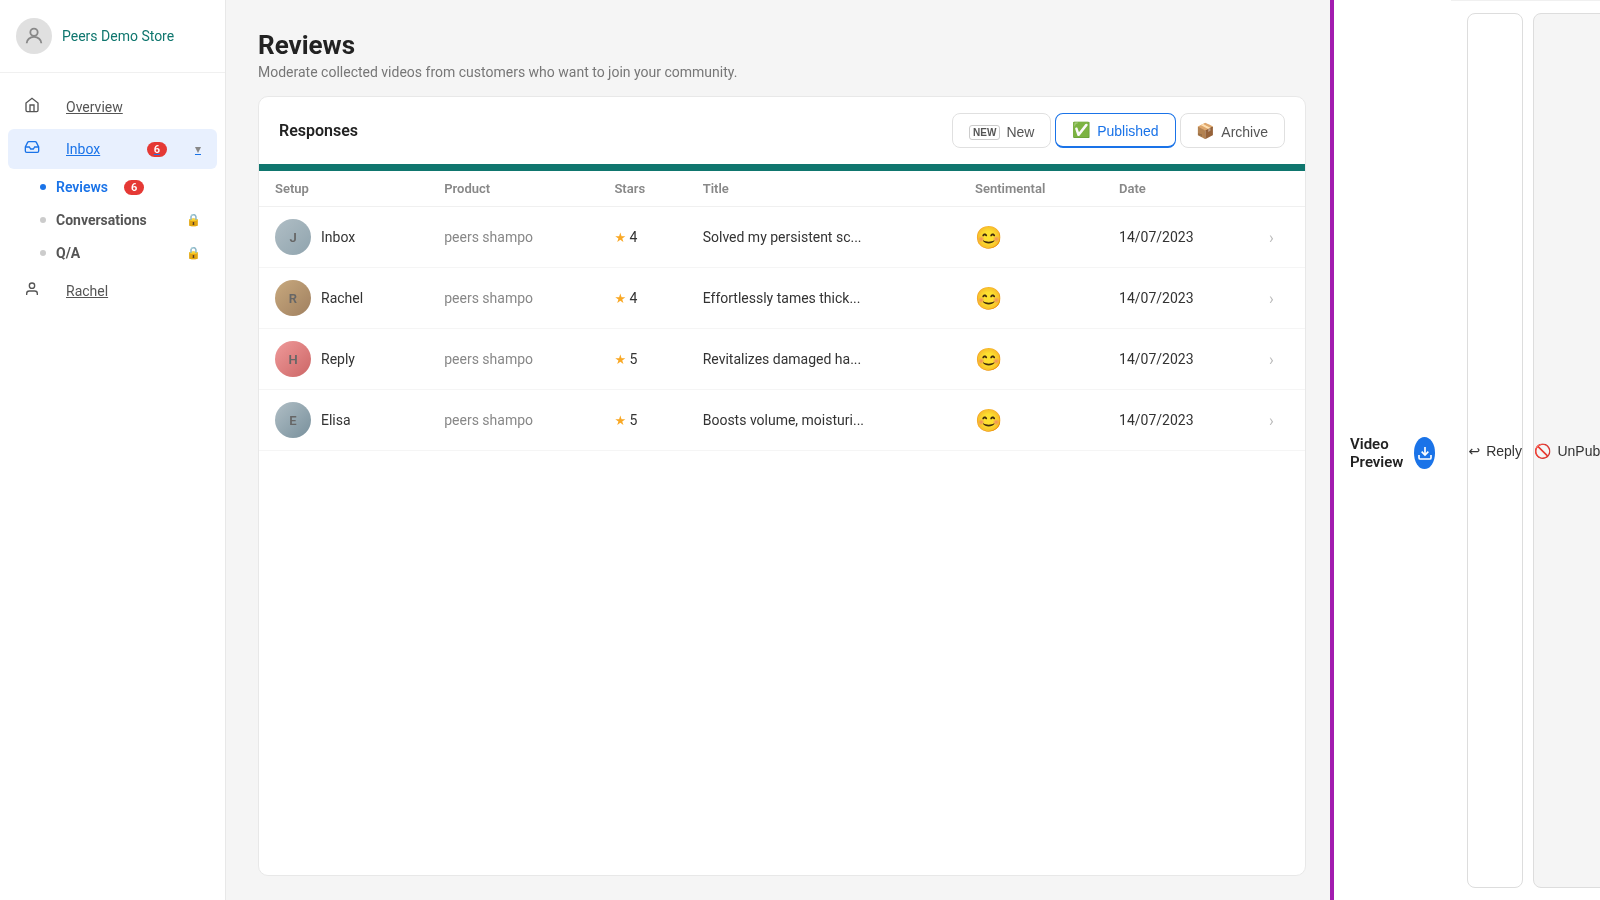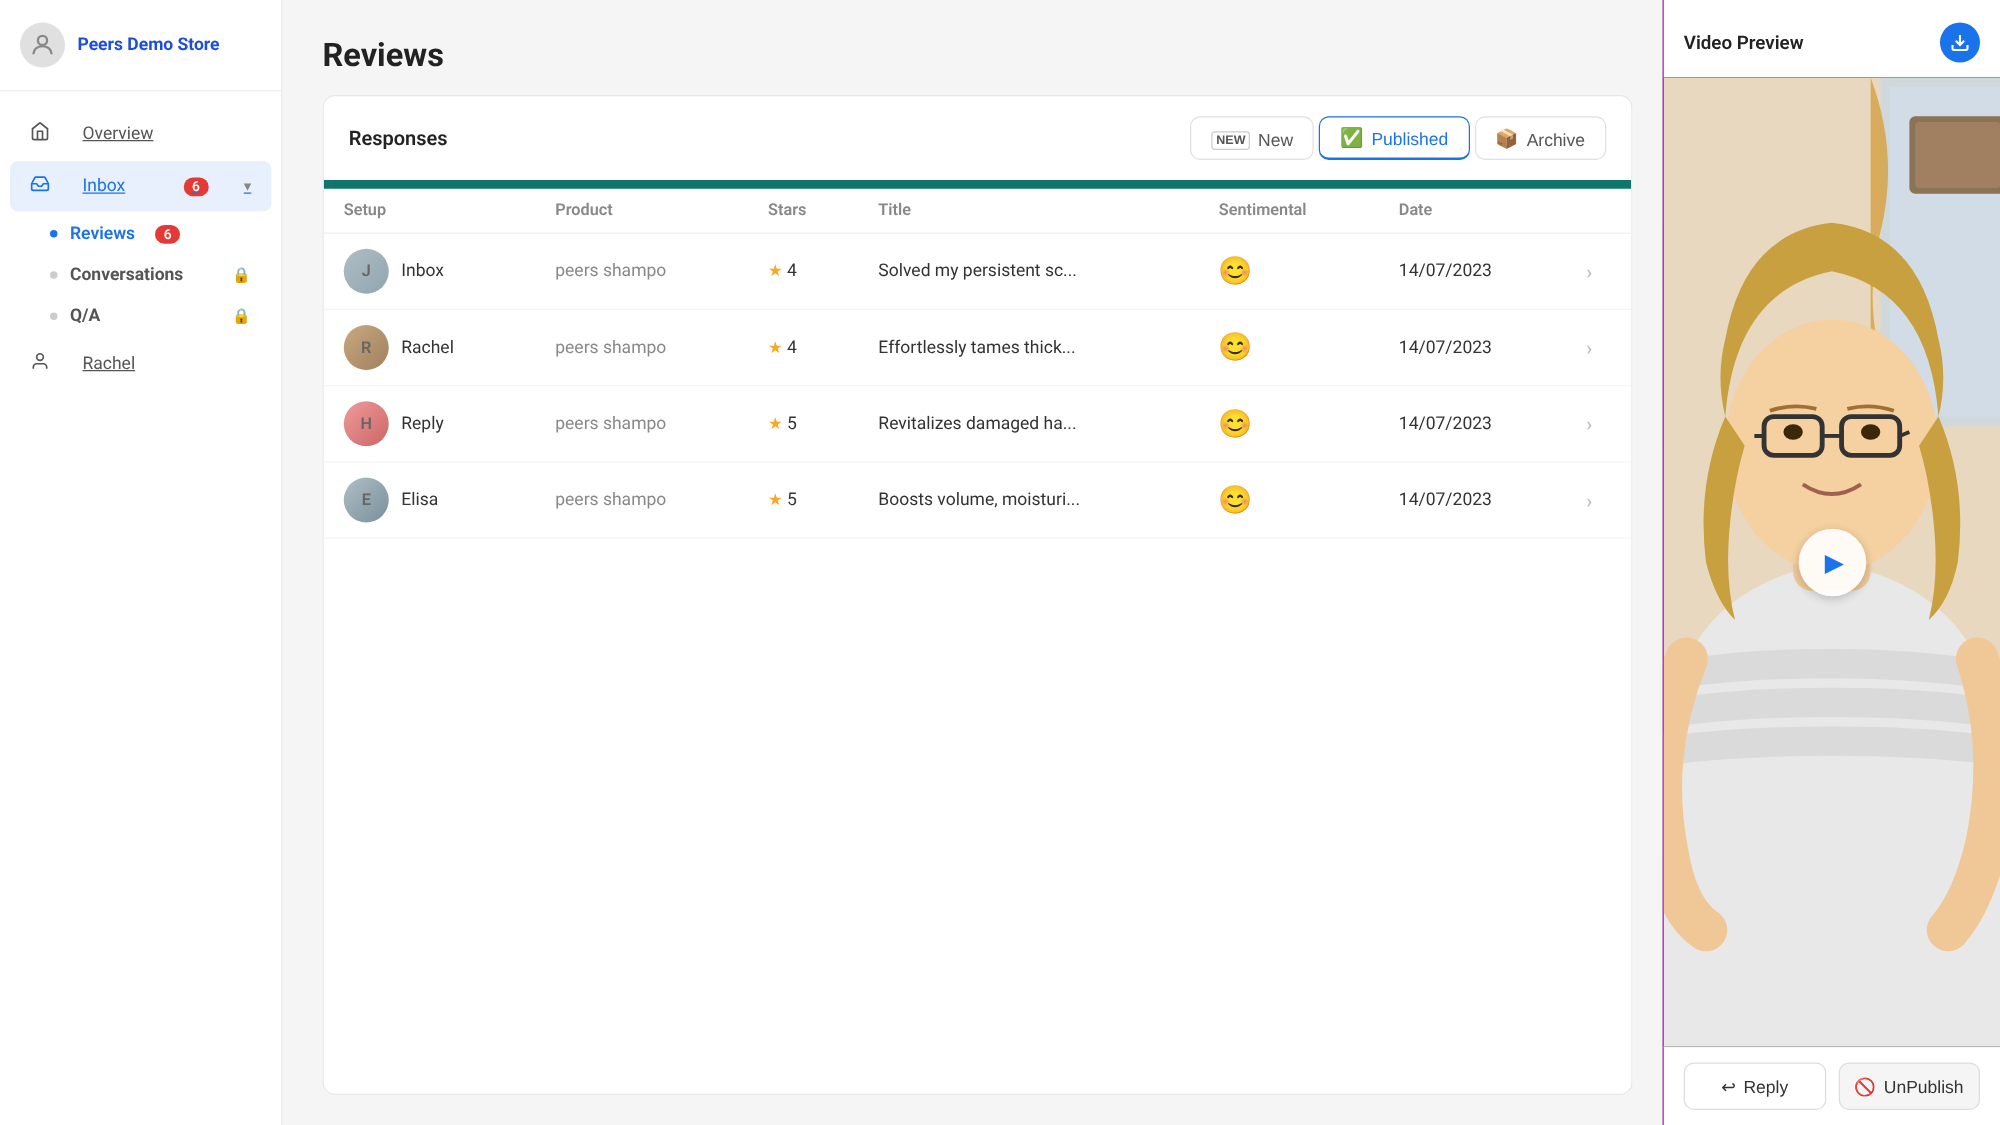--- a/index.html
+++ b/index.html
@@ -29,22 +29,22 @@
       border-radius: 50%;
       background: #e0e0e0;
       display: flex;
       align-items: center;
       justify-content: center;
       color: #888;
       font-size: 18px;
     }
     .store-name {
       font-size: 14px;
-      font-weight: 700;
-      color: #1d4ed8;
+      font-weight: 400;
+      color: #0f766e;
     }
     .sidebar-nav {
       padding: 12px 0;
     }
     .sidebar-item {
       display: flex;
       align-items: center;
       gap: 26px;
       padding: 10px 16px;
       cursor: pointer;
@@ -194,23 +194,23 @@
     .avatar-helen { background: linear-gradient(135deg, #ef9a9a, #c66); }
     .avatar-elisa { background: linear-gradient(135deg, #b0bec5, #78909c); }
     .stars { color: #f9a825; font-size: 13px; }
     .sentimental-icon { font-size: 20px; }
     .chevron-cell { color: #bbb; font-size: 16px; }
 
     
     .right-panel {
       width: 270px;
       background: #fff;
-      border-left: 1px solid #a21caf;
-      display: flex;
-      flex-direction: column;
+      border-left: 4px solid #a21caf;
+      display: flex;
+      flex-direction: row;
       height: 900px;
       flex-shrink: 0;
     }
     .video-preview-header {
       display: flex;
       align-items: center;
       justify-content: space-between;
       padding: 18px 16px 12px;
       font-size: 15px;
       font-weight: 600;
@@ -371,20 +371,21 @@
         </svg>
       </span>
       <span>Rachel</span>
     </div>
   </nav>
 </div>
 
 <div class="main-content">
   <div>
     <h1 class="page-title">Reviews</h1>
+    <p class="page-subtitle">Moderate collected videos from customers who want to join your community.</p>
   </div>
 
   <div class="content-area">
     <div class="main-inner">
       <div class="responses-panel">
         <div class="responses-header">
           <span class="responses-title">Responses</span>
           <div class="tab-group">
             <button class="tab-btn">
               <span style="font-size:13px;border:1px solid #ccc;border-radius:3px;padding:1px 3px;font-size:10px;font-weight:700;color:#555;">NEW</span>

